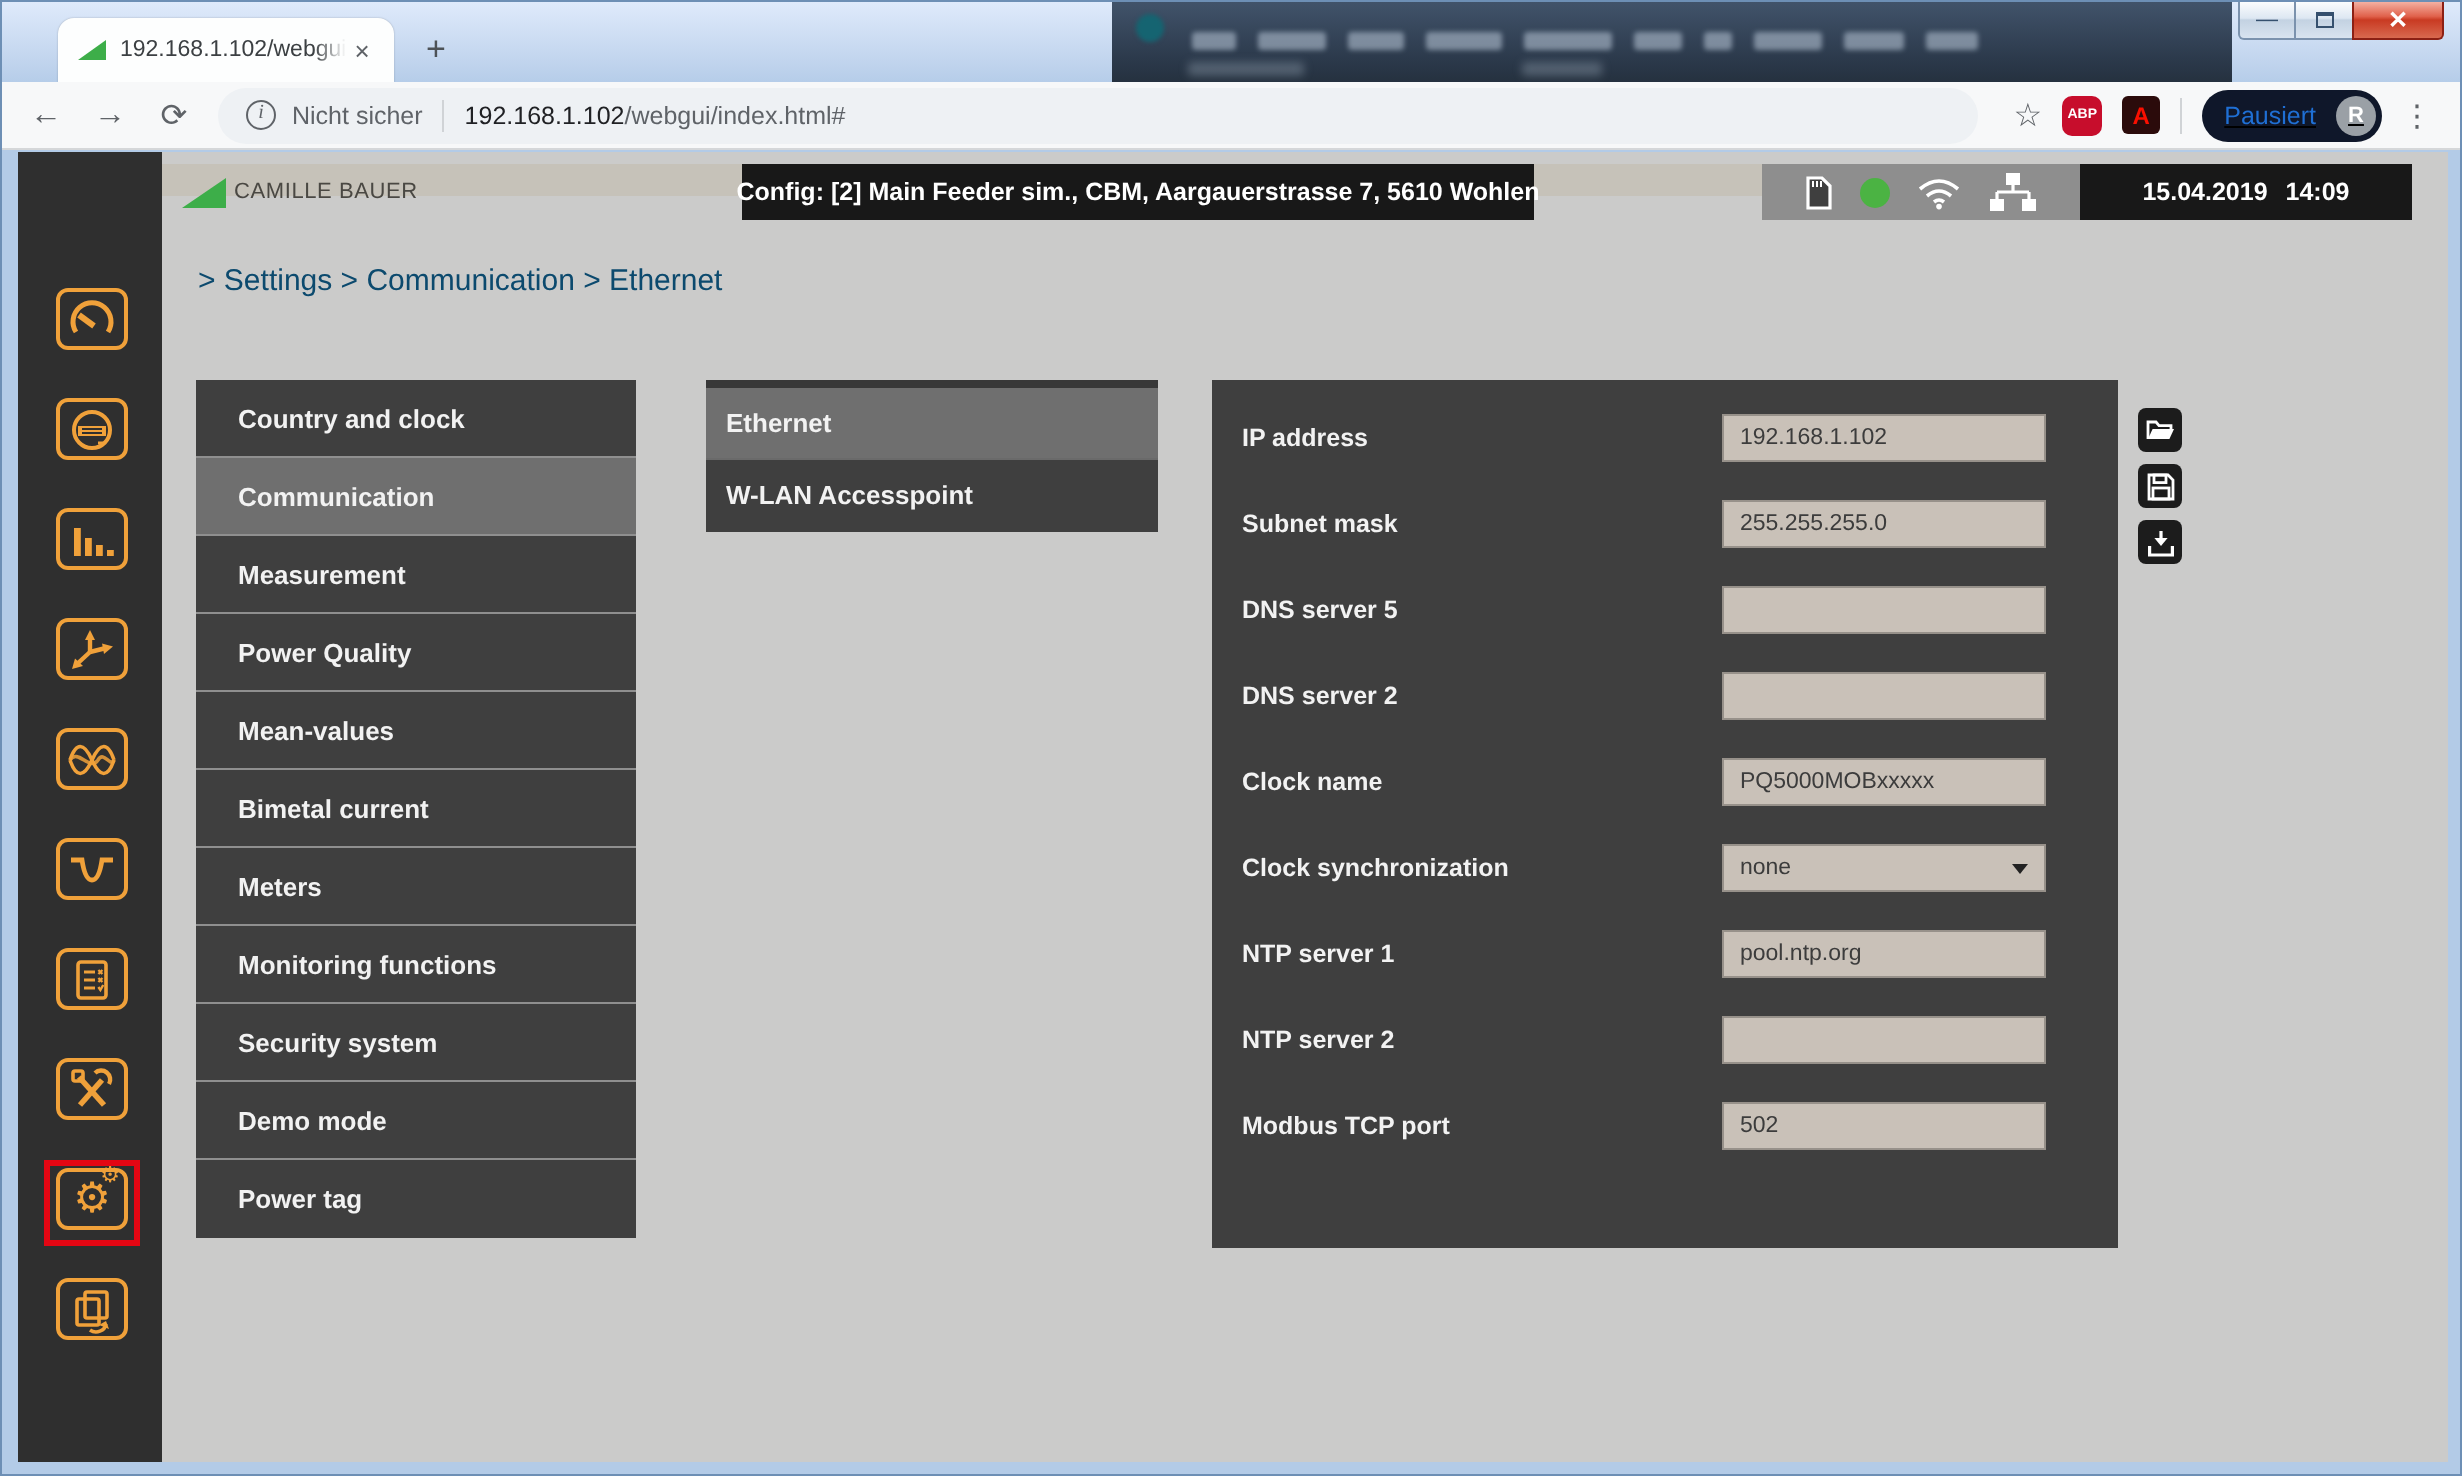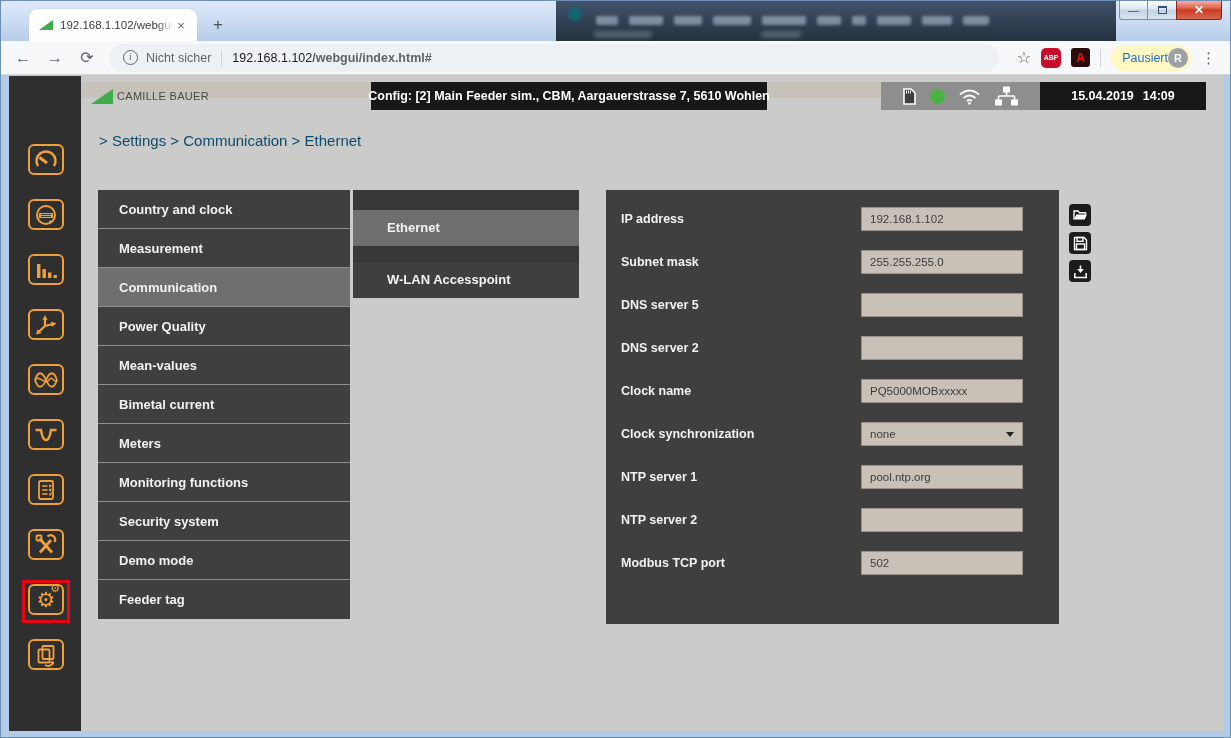--- a/index.html
+++ b/index.html
@@ -47,30 +47,30 @@
   .nav-ico { width:24px; height:24px; display:flex; align-items:center; justify-content:center;
              color:#5f6368; font-size:16px; margin-right:8px; cursor:pointer; flex:none; }
   .omnibox { flex:1; height:28px; margin:0 8px 0 2px; background:#eef1f4; border-radius:14px;
              display:flex; align-items:center; padding:0 14px; min-width:0; }
   .info-ico { width:15px; height:15px; border:1.4px solid #5f6368; border-radius:50%; color:#5f6368;
               font-size:10px; line-height:12px; text-align:center; font-style:italic; font-family:"Liberation Serif",serif;
               margin-right:8px; flex:none; cursor:pointer; }
   .not-secure { font-size:12.5px; color:#5f6368; margin-right:10px; white-space:nowrap; }
   .omni-divider { width:1px; height:16px; background:#d0d3d6; margin-right:10px; }
   .url-host { font-size:12.5px; color:#202124; white-space:nowrap; }
-  .url-path { font-size:12.5px; color:#5f6368; white-space:nowrap;font-weight:bold; }
+  .url-path { font-size:12.5px; color:#5f6368; white-space:nowrap; }
   .tb-right { display:flex; align-items:center; flex:none; }
   .star-ico { font-size:16px; color:#5f6368; margin:0 10px; cursor:pointer; }
   .abp-ico { width:20px; height:20px; border-radius:5px; background:#c70d2c; color:#fff; font-size:7px;
              font-weight:bold; display:flex; align-items:center; justify-content:center; margin-right:10px; cursor:pointer; }
   .pdf-ico { width:19px; height:19px; border-radius:3px; background:#2b0b0b; color:#fa0f00; font-size:12px;
              font-weight:bold; display:flex; align-items:center; justify-content:center; margin-right:10px; cursor:pointer; }
   .tb-divider { width:1px; height:18px; background:#d0d3d6; margin-right:10px; }
-  .profile-pill { display:flex; align-items:center; gap:0; background:#fef9c3; border-radius:14px;
-                  padding:3px 3px 3px 11px; cursor:pointer; }
+  .profile-pill { display:flex; align-items:center; gap:10px; background:#0f172a; border-radius:14px;
+                  padding:3px 3px 3px 11px; cursor:pointer;text-decoration:underline; }
   .profile-label { font-size:12.5px; color:#1f6fd4; }
   .avatar { width:20px; height:20px; border-radius:50%; background:#9aa0a6; color:#fff; font-size:11px;
             font-weight:bold; display:flex; align-items:center; justify-content:center; }
   .dots-ico { font-size:15px; color:#5f6368; margin:0 4px 0 10px; cursor:pointer; letter-spacing:0; }
 
   
   .page { position:absolute; left:8px; top:75px; width:1215px; height:655px; background:#cbcbca; overflow:hidden; }
 
   
   .sidebar { position:absolute; left:0; top:0; width:72px; height:655px; background:#2f2f2f; }
@@ -90,30 +90,30 @@
   .status-strip { position:absolute; left:800px; top:0; width:159px; height:28px; background:#8e8e8e;
                   display:flex; align-items:center; justify-content:center; gap:13px; }
   .datetime { position:absolute; left:959px; top:0; width:166px; height:28px; background:#181818; color:#fff;
               font-size:12.5px; font-weight:bold; display:flex; align-items:center; justify-content:center; gap:9px; }
   .dot-ok { width:15px; height:15px; border-radius:50%; background:#4bb343; }
 
   
   .breadcrumb { position:absolute; left:90px; top:56px; font-size:15px; color:#0c4a6e; }
 
   
-  .menu { position:absolute; left:89px; top:114px; width:252px; }
+  .menu { position:absolute; left:89px; top:114px; width:220px; }
   .menu-item { height:39px; line-height:39px; background:#3f3f3f; color:#f2f2f2; font-size:13px; font-weight:bold;
                padding-left:21px; border-bottom:1px solid #8f8f8f; cursor:pointer; }
   .menu-item:last-child { border-bottom:none; }
   .menu-item.selected { background:#6f6f6f; }
 
   
   .submenu { position:absolute; left:344px; top:114px; width:226px; background:#383838; padding-top:4px; }
   .submenu-item { height:36px; line-height:36px; background:#3f3f3f; color:#f2f2f2; font-size:13px; font-weight:bold;
-                  padding-left:34px; border-bottom:1px solid #6a6a6a; cursor:pointer;margin-top:16px; }
+                  padding-left:10px; border-bottom:1px solid #6a6a6a; cursor:pointer; }
   .submenu-item:last-child { border-bottom:none; }
   .submenu-item.selected { background:#6f6f6f; }
 
   
   .formpanel { position:absolute; left:597px; top:114px; width:453px; height:434px; background:#3f3f3f; padding-top:17px; }
   .form-row { position:relative; height:24px; margin-bottom:19px; }
   .form-label { position:absolute; left:15px; top:0; line-height:24px; color:#f2f2f2; font-size:12.5px; font-weight:bold; }
   .form-input { position:absolute; left:255px; top:0; width:162px; height:24px; background:#c9c1b8;
                 border:1px solid #97918a; color:#3c3c3c; font-size:11.5px; padding:0 8px;
                 font-family:"Liberation Sans",sans-serif; }
@@ -298,30 +298,30 @@
       <div class="datetime">
         <span>15.04.2019</span>
         <span>14:09</span>
       </div>
     </div>
 
     <div class="breadcrumb">&gt; Settings &gt; Communication &gt; Ethernet</div>
 
     <div class="menu">
       <div class="menu-item">Country and clock</div>
+      <div class="menu-item selected">Communication</div>
       <div class="menu-item">Measurement</div>
-      <div class="menu-item selected">Communication</div>
       <div class="menu-item">Power Quality</div>
       <div class="menu-item">Mean-values</div>
       <div class="menu-item">Bimetal current</div>
       <div class="menu-item">Meters</div>
       <div class="menu-item">Monitoring functions</div>
       <div class="menu-item">Security system</div>
       <div class="menu-item">Demo mode</div>
-      <div class="menu-item">Feeder tag</div>
+      <div class="menu-item">Power tag</div>
     </div>
 
     <div class="submenu">
       <div class="submenu-item selected">Ethernet</div>
       <div class="submenu-item">W-LAN Accesspoint</div>
     </div>
 
     <div class="formpanel">
       <div class="form-row">
         <div class="form-label">IP address</div>

